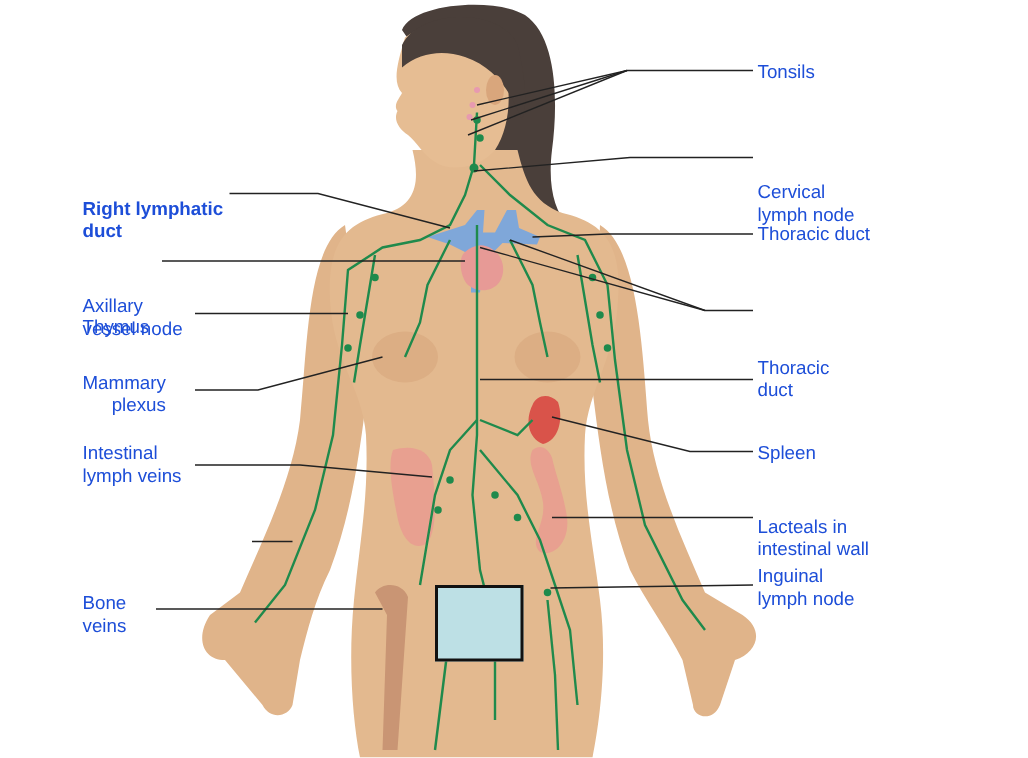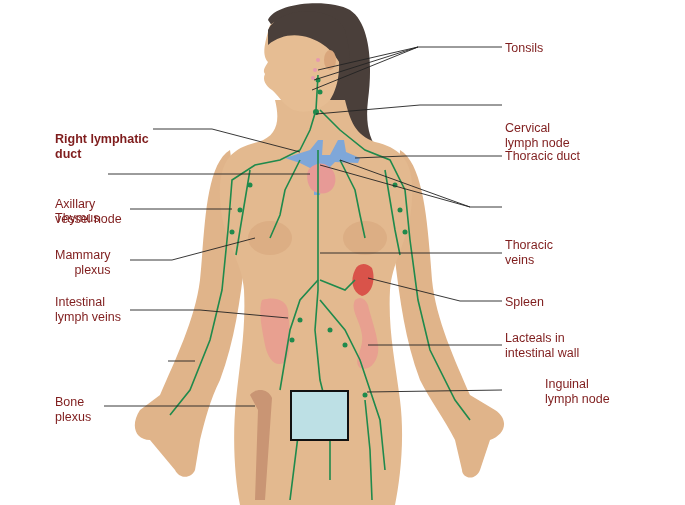--- a/index.html
+++ b/index.html
@@ -1,19 +1,19 @@
 <!DOCTYPE html>
 <html><head>
 <meta charset="utf-8">
 <style>
   html, body { margin:0; padding:0; background:#ffffff; }
   body { width:685px; height:505px; overflow:hidden; position:relative; font-family:"Liberation Sans", sans-serif; }
   #stage { position:absolute; left:0; top:0; width:685px; height:505px; }
   svg.figure { position:absolute; left:0; top:0; }
-  .label { position:absolute; font-size:12.5px; line-height:15px; color:#7f1d1d; white-space:pre; }
+  .label { position:absolute; font-size:12.5px; line-height:15px; color:#1d4ed8; white-space:pre; }
   .mask { position:absolute; left:290px; top:390px; width:59px; height:51px; background:#bde0e5; border:2px solid #111; box-sizing:border-box; }
 </style>
 </head>
 <body>
 
 <div id="stage">
 
   <svg class="figure" width="685" height="505" viewBox="0 0 685 505">
 
     <path d="M268,20 C275,2 330,-2 350,10 C372,25 372,70 368,100 C365,125 370,140 378,150 L340,150 C330,130 322,110 320,95 Z" fill="#4a3f3a"></path>
@@ -102,28 +102,28 @@
   <div class="label" style="left:55px;top:132px;font-weight:bold;">Right lymphatic
 duct</div>
   <div class="label" style="left:55px;top:167px;margin-top:44px;">Thymus</div>
   <div class="label" style="left:55px;top:197px;">Axillary
 vessel node</div>
   <div class="label" style="left:55px;top:248px;text-align:right;">Mammary
 plexus</div>
   <div class="label" style="left:55px;top:295px;">Intestinal
 lymph veins</div>
   <div class="label" style="left:55px;top:395px;">Bone
-plexus</div>
+veins</div>
 
   <div class="label" style="left:505px;top:41px;">Tonsils</div>
   <div class="label" style="left:505px;top:90px;margin-top:31px;">Cervical
 lymph node</div>
   <div class="label" style="left:505px;top:149px;">Thoracic duct</div>
   <div class="label" style="left:505px;top:238px;">Thoracic
-veins</div>
+duct</div>
   <div class="label" style="left:505px;top:295px;text-align:center;">Spleen</div>
-  <div class="label" style="left:505px;top:331px;">Lacteals in
+  <div class="label" style="left:505px;top:344px;">Lacteals in
 intestinal wall</div>
-  <div class="label" style="left:505px;top:377px;margin-left:40px;">Inguinal
+  <div class="label" style="left:505px;top:377px;">Inguinal
 lymph node</div>
 
   <div class="mask"></div>
 </div>
 
 </body></html>

